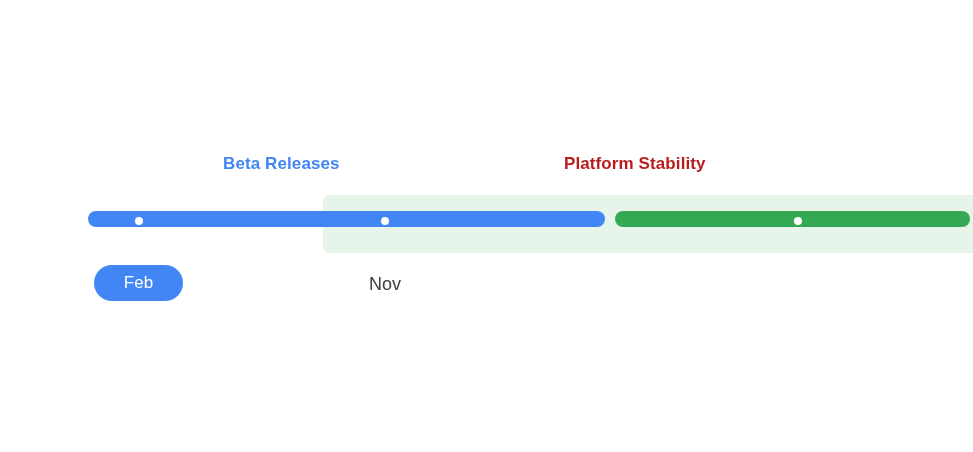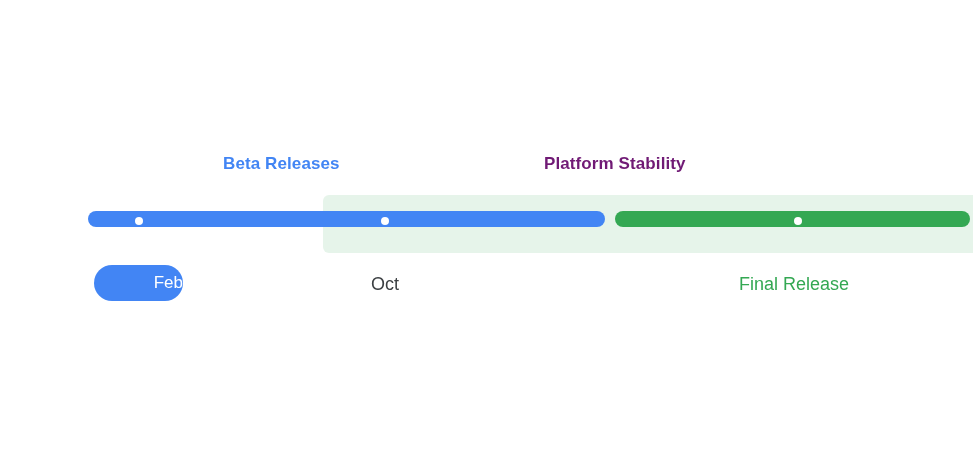--- a/index.html
+++ b/index.html
@@ -31,22 +31,22 @@
     font-weight: bold;
     letter-spacing: 0.1px;
     white-space: nowrap;
     line-height: 24px;
   }
   .phase-label.beta {
     left: 175px;
     color: #4285f4;
   }
   .phase-label.stability {
-    left: 496px;
-    color: #701a75;
+    left: 516px;
+    color: #b91c1c;
     text-align: right;
   }
 
   
   .stability-band {
     position: absolute;
     left: 275px;
     top: 195px;
     width: 660px;
     height: 58px;
@@ -90,21 +90,21 @@
     position: absolute;
     left: 46px;
     top: 265px;
     width: 89px;
     height: 36px;
     border-radius: 18px;
     background: #4285f4;
     color: #ffffff;
     font-size: 17px;
     line-height: 36px;
-    text-align: right;
+    text-align: center;
     box-sizing: border-box;
   }
 
   .tick-label {
     position: absolute;
     top: 272px;
     font-size: 18px;
     line-height: 24px;
     white-space: nowrap;
     text-align: center;
@@ -134,17 +134,16 @@
   <div class="track beta-track"></div>
 
   <div class="track stability-track"></div>
 
   <div class="dot d1"></div>
   <div class="dot d2"></div>
   <div class="dot d3"></div>
 
   <div class="pill">Feb</div>
 
-  <div class="tick-label mar">Oct</div>
+  <div class="tick-label mar">Nov</div>
 
-  <div class="tick-label final">Final Release</div>
 
 </div>
 
 </body></html>

